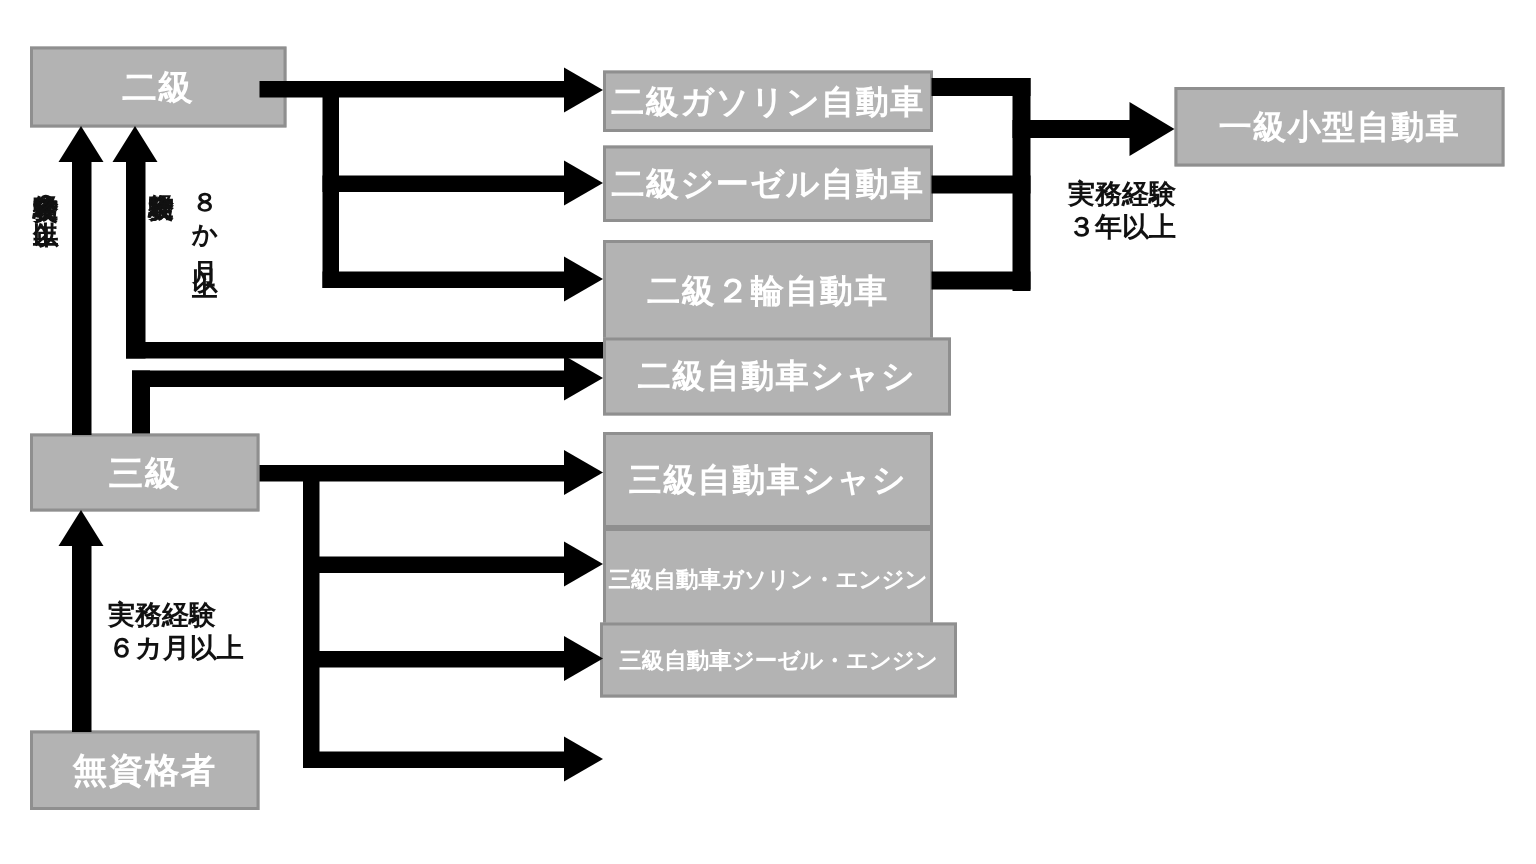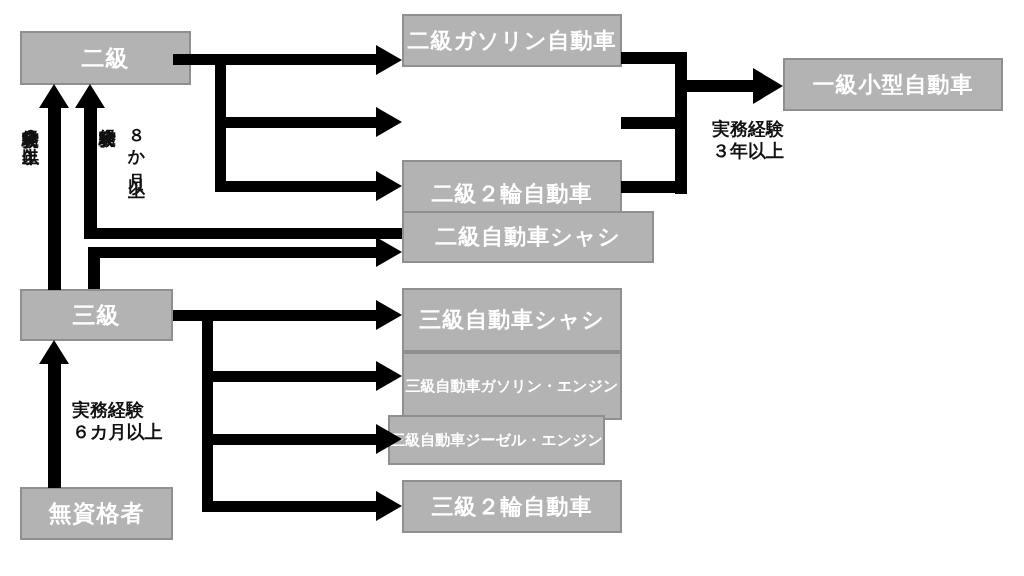--- a/index.html
+++ b/index.html
@@ -68,40 +68,40 @@
   <div class="node" style="left:20px;top:31px;width:171px;height:54px">
     <span>二級</span>
   </div>
   <div class="node" style="left:20px;top:487px;width:153px;height:53px">
     <span>無資格者</span>
   </div>
   <div class="node" style="left:20px;top:289px;width:153px;height:52px">
     <span>三級</span>
   </div>
 
-  <div class="node mid" style="left:402px;top:14px;width:220px;height:53px">
+  <div class="node mid" style="left:402px;top:47px;width:220px;height:41px">
     <span>二級ガソリン自動車</span>
+  </div>
+  <div class="node mid" style="left:402px;top:97px;width:220px;height:51px">
+    <span>二級ジーゼル自動車</span>
   </div>
   <div class="node mid" style="left:402px;top:160px;width:220px;height:68px">
     <span>二級２輪自動車</span>
   </div>
-  <div class="node mid" style="left:402px;top:211px;width:252px;height:52px">
+  <div class="node mid" style="left:402px;top:225px;width:232px;height:52px">
     <span>二級自動車シャシ</span>
   </div>
   <div class="node mid" style="left:402px;top:288px;width:220px;height:64px">
     <span>三級自動車シャシ</span>
   </div>
   <div class="node small" style="left:402px;top:352px;width:220px;height:68px">
     <span>三級自動車ガソリン・エンジン</span>
   </div>
-  <div class="node small" style="left:388px;top:415px;width:217px;height:50px">
+  <div class="node small" style="left:400px;top:415px;width:238px;height:50px">
     <span>三級自動車ジーゼル・エンジン</span>
-  </div>
-  <div class="node mid" style="left:402px;top:480px;width:220px;height:53px">
-    <span>三級２輪自動車</span>
   </div>
 
   <div class="node mid" style="left:783px;top:58px;width:220px;height:53px">
     <span>一級小型自動車</span>
   </div>
 
   <div class="hline" style="left:173px;top:54px;width:205px;height:11px"></div>
   <div class="tri-r" style="left:376px;top:45px"></div>
   <div class="vline" style="left:215px;top:54px;width:11px;height:138px"></div>
   <div class="hline" style="left:215px;top:117px;width:163px;height:11px"></div>

